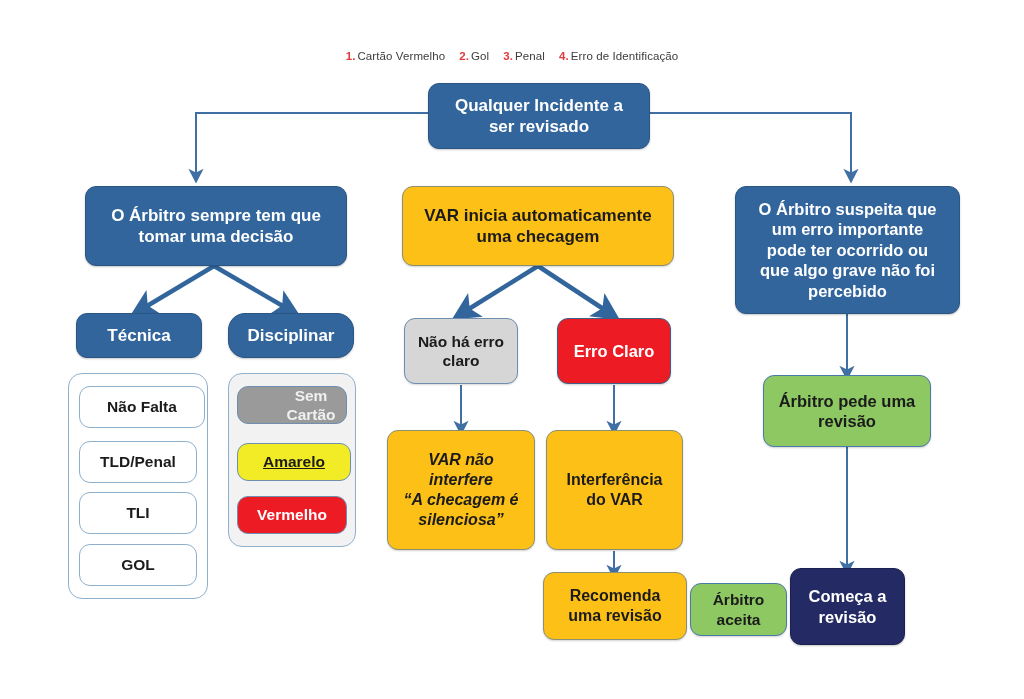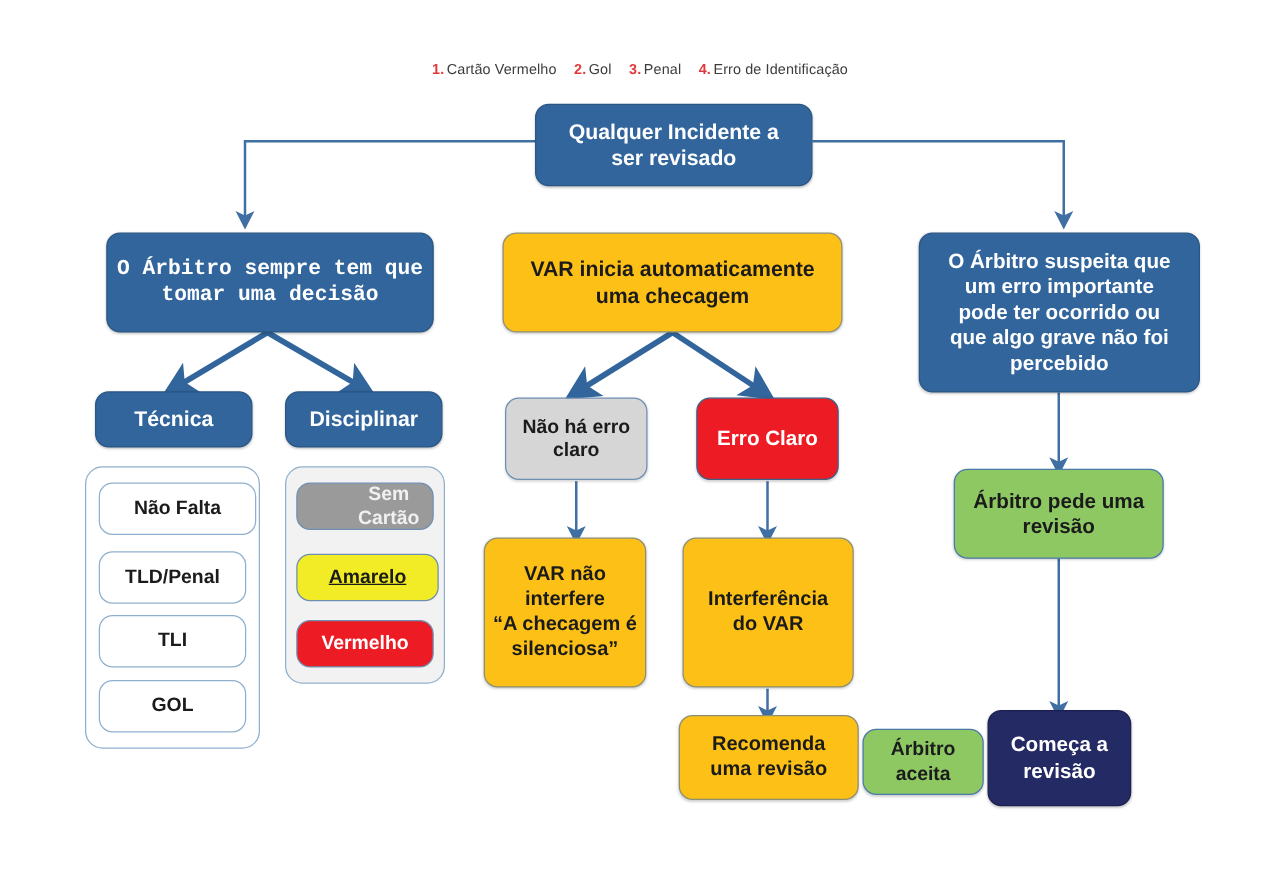--- a/index.html
+++ b/index.html
@@ -169,55 +169,55 @@
     </g>
   </svg>
 
   <div class="legend">
     <span class="legend-item"><span class="legend-num">1.</span><span>Cartão Vermelho</span></span><span class="legend-item"><span class="legend-num">2.</span><span>Gol</span></span><span class="legend-item"><span class="legend-num">3.</span><span>Penal</span></span><span class="legend-item"><span class="legend-num">4.</span><span>Erro de Identificação</span></span>
   </div>
 
   <div class="node blue" style="left:428px; top:83px; width:222px; height:66px; font-size:17px;">Qualquer Incidente a
 ser revisado</div>
 
-  <div class="node blue" style="left:85px; top:186px; width:262px; height:80px; font-size:17px;font-family:Liberation Mono, monospace;">O Árbitro sempre tem que
+  <div class="node blue" style="left:85px; top:186px; width:262px; height:80px; font-size:17px;">O Árbitro sempre tem que
 tomar uma decisão</div>
 
   <div class="node yellow" style="left:402px; top:186px; width:272px; height:80px; font-size:17px;">VAR inicia automaticamente
 uma checagem</div>
 
   <div class="node blue" style="left:735px; top:186px; width:225px; height:128px; font-size:16.5px;">O Árbitro suspeita que
 um erro importante
 pode ter ocorrido ou
 que algo grave não foi
 percebido</div>
 
   <div class="node blue" style="left:76px; top:313px; width:126px; height:45px; font-size:17px;">Técnica</div>
 
-  <div class="node blue" style="left:228px; top:313px; width:126px; height:45px; font-size:17px;">Disciplinar</div>
+  <div class="node blue" style="left:228px; top:313px; width:126px; height:45px; font-size:17px;border-radius:17px;">Disciplinar</div>
 
   <div class="group" style="left:68px; top:373px; width:140px; height:226px;"></div>
 
   <div class="node white" style="left:79px; top:386px; width:126px; height:42px; font-size:15.5px;">Não Falta</div>
   <div class="node white" style="left:79px; top:441px; width:118px; height:42px; font-size:15.5px;">TLD/Penal</div>
   <div class="node white" style="left:79px; top:492px; width:118px; height:42px; font-size:15.5px;">TLI</div>
   <div class="node white" style="left:79px; top:544px; width:118px; height:42px; font-size:15.5px;">GOL</div>
 
   <div class="group tinted" style="left:228px; top:373px; width:128px; height:174px;"></div>
 
   <div class="node silver" style="left:237px; top:386px; width:110px; height:38px; font-size:15.5px;">Sem Cartão</div>
   <div class="node yellowcard" style="left:237px; top:443px; width:114px; height:38px; font-size:15.5px;text-decoration:underline;">Amarelo</div>
   <div class="node redcard" style="left:237px; top:496px; width:110px; height:38px; font-size:15.5px;">Vermelho</div>
 
   <div class="node red" style="left:557px; top:318px; width:114px; height:66px; font-size:16.5px;">Erro Claro</div>
 
   <div class="node grey" style="left:404px; top:318px; width:114px; height:66px; font-size:15.5px;">Não há erro
 claro</div>
 
-  <div class="node yellow" style="left:387px; top:430px; width:130px; height:120px; font-size:16px;">VAR não
+  <div class="node yellow" style="left:387px; top:430px; width:148px; height:120px; font-size:16px;font-style:italic;">VAR não
 interfere
 “A checagem é
 silenciosa”</div>
 
   <div class="node yellow" style="left:546px; top:430px; width:137px; height:120px; font-size:16px;">Interferência
 do VAR</div>
 
   <div class="node yellow" style="left:543px; top:572px; width:144px; height:68px; font-size:16px;">Recomenda
 uma revisão</div>
 

